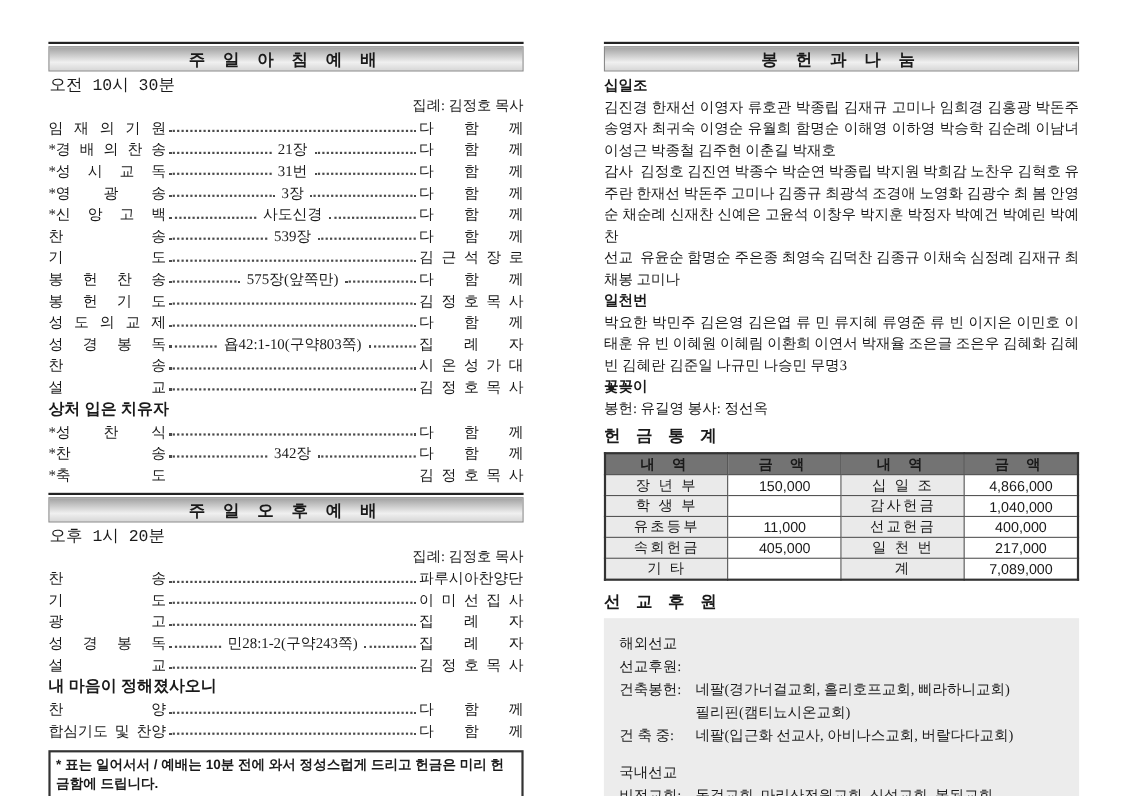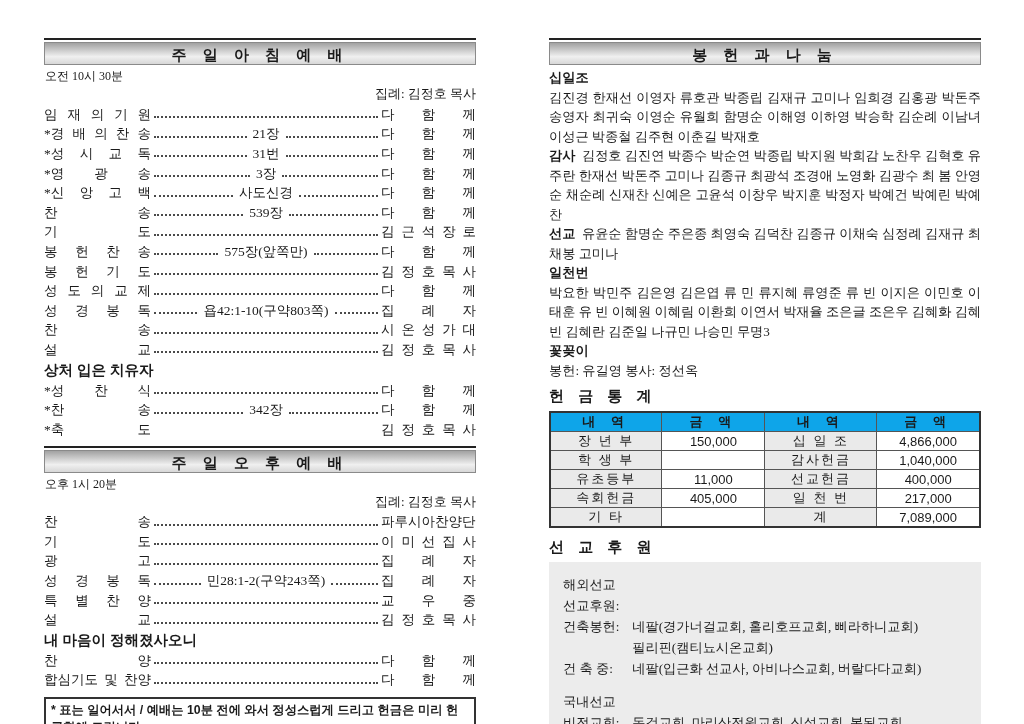--- a/index.html
+++ b/index.html
@@ -11,51 +11,51 @@
   .col-right { left:549px; }
 
   
   .bar-wrap { border-top:2px solid #222; padding-top:2px; margin-bottom:3px; }
   .bar { height:23px; line-height:23px; text-align:center;
     background:linear-gradient(#a2a2a2,#f0f0f0 65%,#d7d7d7);
     border:1px solid #8a8a8a;
     font-family:Liberation Sans, sans-serif;
     font-weight:bold; font-size:15px; letter-spacing:6px; }
 
-  .time { font-size:12px; margin:1px 0 0 1px; }
+  .time { font-size:15px; margin:1px 0 0 1px;font-family:Liberation Mono, monospace; }
   .leader { text-align:right; font-size:13px; margin-bottom:2px; }
 
   
   .svc-row { display:flex; align-items:center; height:19.6px; font-size:13.5px; }
   .lab { width:107px; text-align:justify; text-align-last:justify; }
   .rgt { width:95px; text-align:justify; text-align-last:justify; }
   .dots { flex:1; border-bottom:2px dotted #4a4a4a; height:7px; margin:0 3px 0 3px; }
   .spacer { flex:1; }
   .ctr { padding:0 3px; white-space:nowrap; }
   .sermon-title { text-align:left; font-weight:bold; font-size:14.5px;
     height:21px; line-height:21px;
     font-family:"Liberation Sans","DejaVu Sans",sans-serif; }
 
   .footnote { margin-top:7px; border:2px solid #333; padding:3px 5px;
     font-family:"Liberation Sans","DejaVu Sans",sans-serif;
     font-weight:bold; font-size:12.3px; }
 
   
   .grp { font-size:13.2px; line-height:19.5px; text-align:justify; }
-  .grp-label { font-weight:bold; }
+  .grp-label { font-weight:normal; }
   .grp-label-line { font-weight:bold; font-size:13.2px; line-height:19.5px; }
 
   .mid-title { text-align:left; font-weight:bold; font-size:15px; letter-spacing:5px;
     font-family:"Liberation Sans","DejaVu Sans",sans-serif; margin:7px 0 5px 0; }
 
   table.stats { width:100%; border-collapse:collapse; border:2px solid #333;
     font-family:"Liberation Sans","DejaVu Sans",sans-serif; font-size:13px; }
   table.stats th, table.stats td { border:1px solid #555; height:18.5px;
     text-align:center; vertical-align:middle; }
-  table.stats th { background:#0ea5e9; font-weight:bold; letter-spacing:6px; }
+  table.stats th { background:#737373; font-weight:bold; letter-spacing:6px; }
   table.stats td.lbl { background:#eaeaea; width:26%; letter-spacing:2px; }
   table.stats td.amt { background:#ffffff; width:24%; }
 
   .mission-box { background:#ececec; margin-top:3px; padding:12px 14px 14px 14px;
     font-size:13.2px; line-height:21px; }
   .m-head { line-height:21px; }
   .m-item { display:flex; }
   .m-label { width:66px; white-space:nowrap; }
   .m-lines { flex:1; }
   .m-gap { height:12px; }
@@ -192,25 +192,20 @@
           <span class="lab">광 고</span>
           <span class="dots"></span>
           <span class="rgt">집 례 자</span>
         </div>
         <div class="svc-row">
           <span class="lab">성 경 봉 독</span>
           <span class="dots"></span>
           <span class="ctr">민28:1-2(구약243쪽)</span>
           <span class="dots"></span>
           <span class="rgt">집 례 자</span>
-        </div>
-        <div class="svc-row">
-          <span class="lab">특 별 찬 양</span>
-          <span class="dots"></span>
-          <span class="rgt">교 우 중</span>
         </div>
         <div class="svc-row">
           <span class="lab">설 교</span>
           <span class="dots"></span>
           <span class="rgt">김 정 호 목 사</span>
         </div>
         <div class="sermon-title">내 마음이 정해졌사오니</div>
         <div class="svc-row">
           <span class="lab">찬 양</span>
           <span class="dots"></span>

